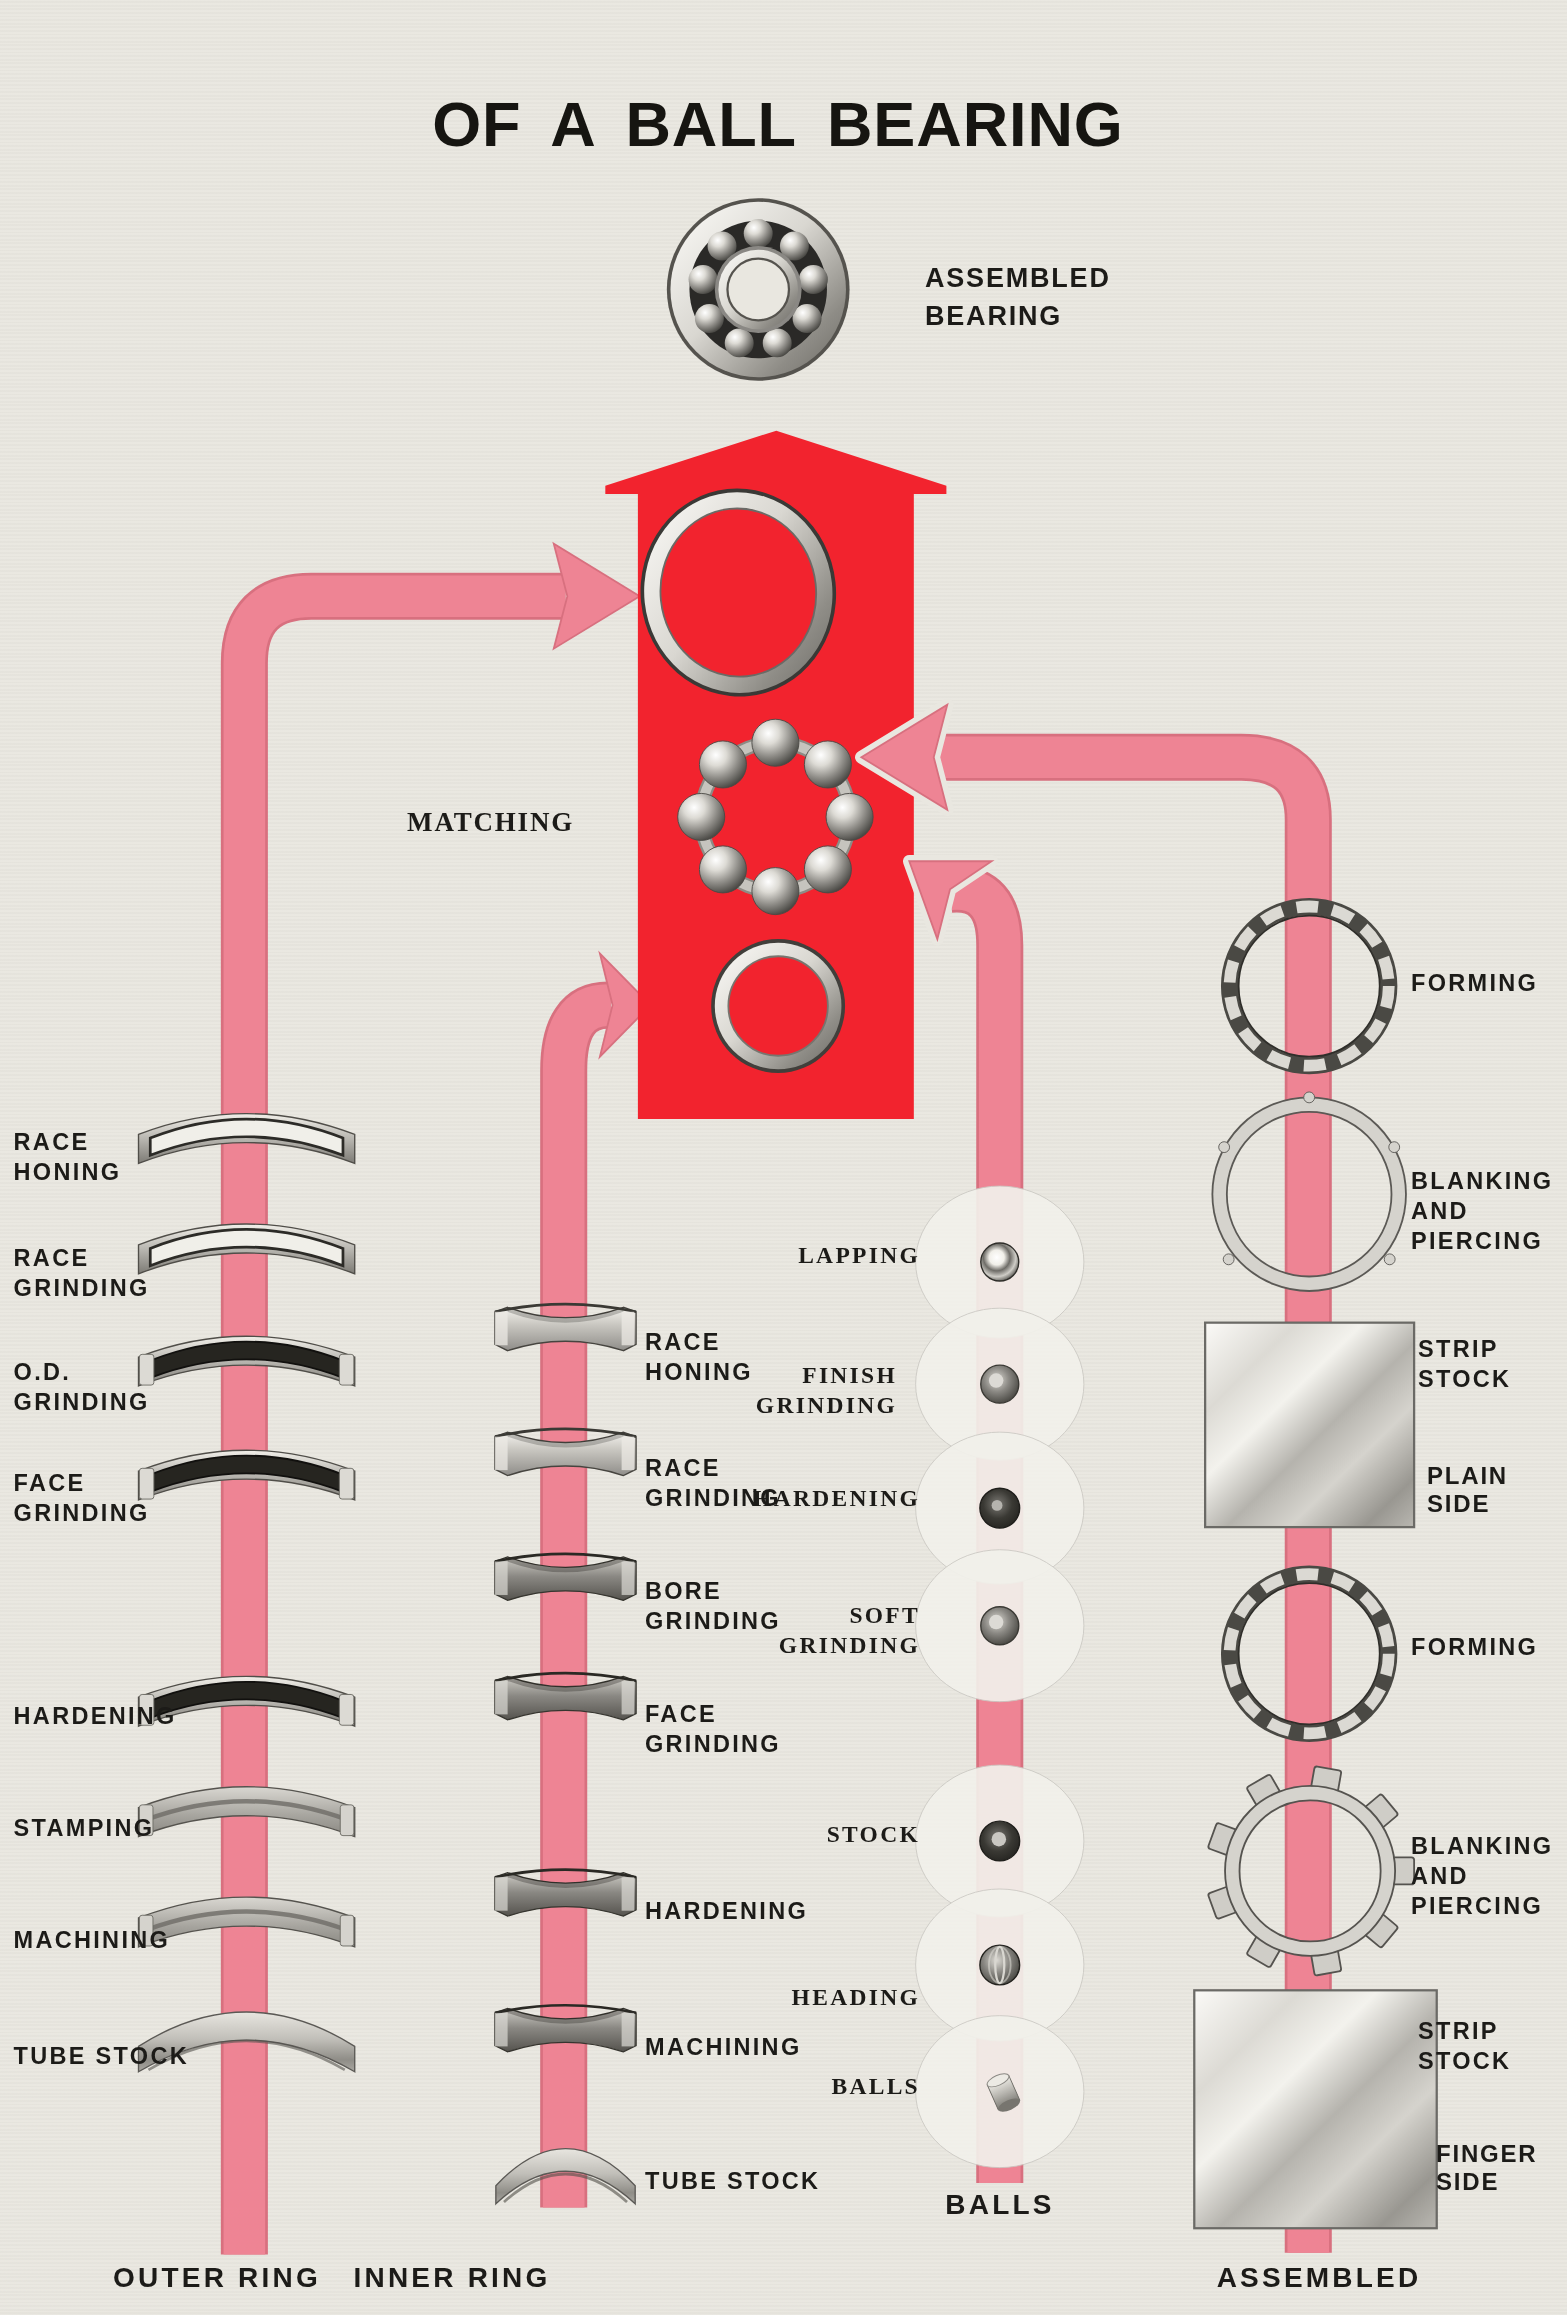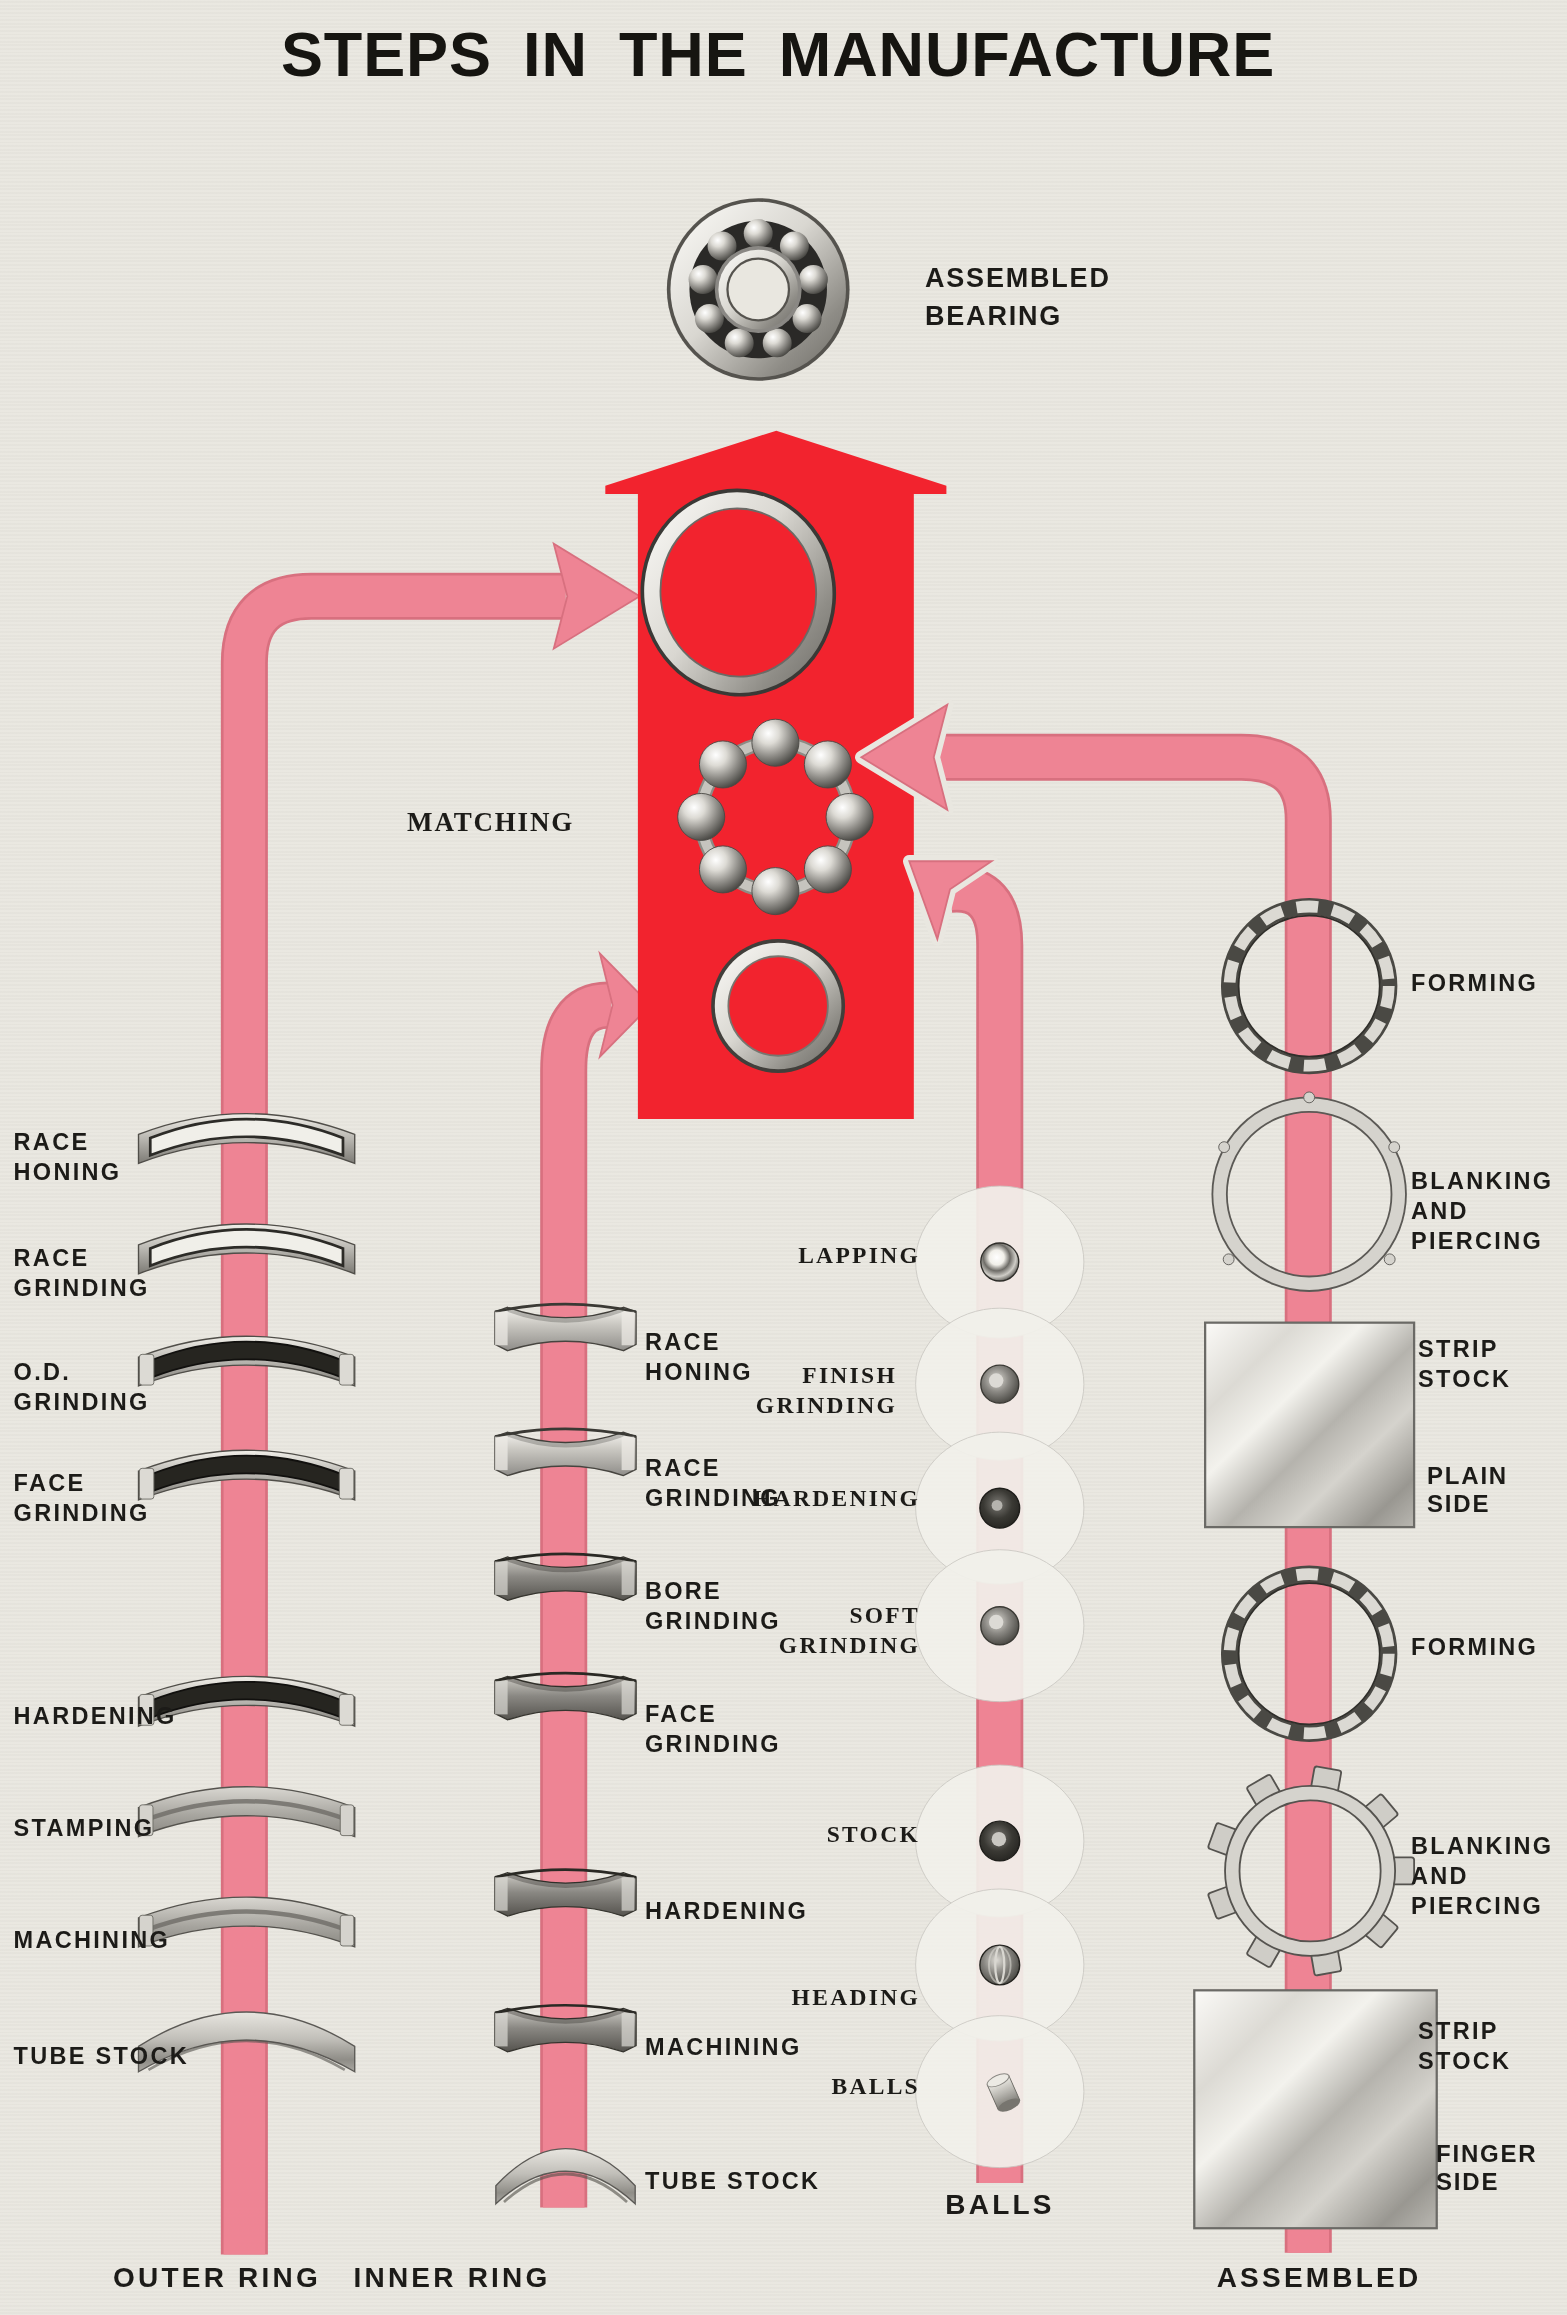--- a/index.html
+++ b/index.html
@@ -306,21 +306,21 @@
             <rect x="1433" y="1953" width="30" height="24" rx="3" fill="#cfcdc7" stroke="#55534f" stroke-width="2"></rect>
           </g>
       <circle cx="1448" cy="2068" r="86" fill="none" stroke="#d5d3cd" stroke-width="15"></circle>
       <circle cx="1448" cy="2068" r="94" fill="none" stroke="#55534f" stroke-width="2"></circle>
       <circle cx="1448" cy="2068" r="78" fill="none" stroke="#55534f" stroke-width="2"></circle>
     </g>
     <rect x="1320" y="2200" width="268" height="263" fill="url(#g_sheen)" stroke="#6b6a66" stroke-width="2.5"></rect>
   </g>
 </svg>
 
-<div class="title" style="top:20px">STEPS IN THE MANUFACTURE</div>
+<div class="title" style="top:90px">OF A BALL BEARING</div>
 
 <div class="lbl anno" style="left:925px;top:260px">ASSEMBLED
 BEARING</div>
 <div class="lbl anno r" style="left:380px;top:804px;width:194px">MATCHING</div>
 
 <div class="lbl" style="left:13.6px;top:1128px">RACE
 HONING</div>
 <div class="lbl" style="left:13.6px;top:1244px">RACE
 GRINDING</div>
 <div class="lbl" style="left:13.6px;top:1358px">O.D.

